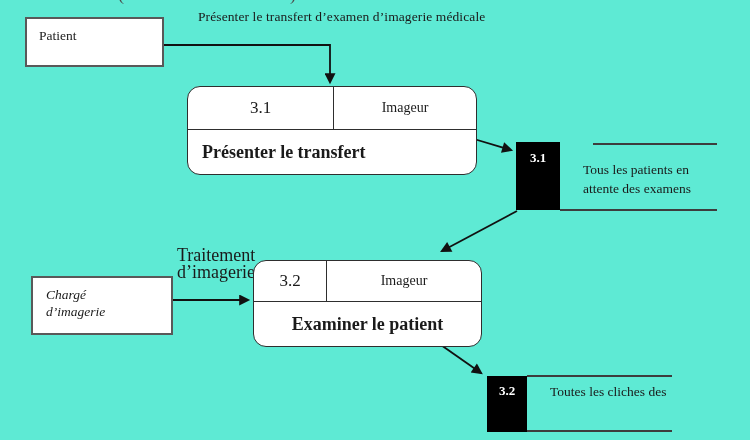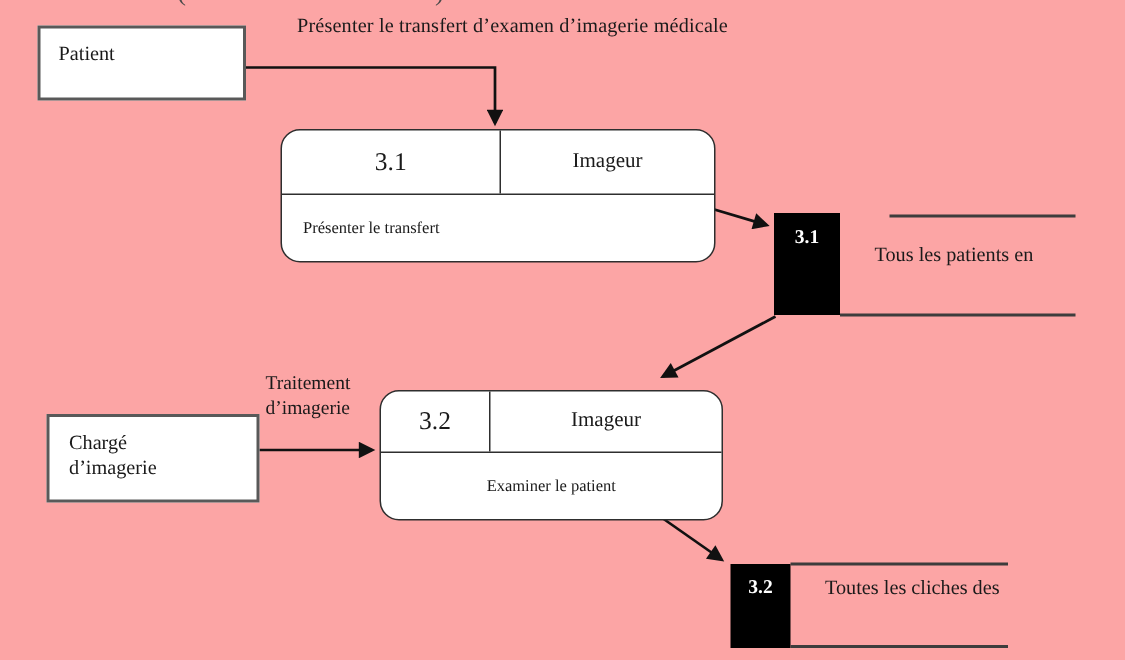--- a/index.html
+++ b/index.html
@@ -1,19 +1,19 @@
 <!DOCTYPE html>
 <html><head>
 <meta charset="utf-8">
 <style>
   html,body { margin:0; padding:0; background:#fff; }
   #canvas {
     position:relative;
     width:750px; height:440px;
-    background:#fca5a5;
+    background:#5eead4;
     font-family:"Liberation Serif","DejaVu Serif",serif;
     color:#1a1a1a;
     overflow:hidden;
   }
   .abs { position:absolute; }
 
   
   #top-fragment {
     left:118px; top:0; width:178px; height:6px;
     overflow:hidden;
@@ -29,42 +29,43 @@
     font-size:13.5px; letter-spacing:0.1px;
   }
 
   
   .entity {
     border:2px solid #595959;
     background:#fff;
     font-size:13.5px; line-height:17px;
   }
   #entity-patient { left:25px; top:17px; width:123px; height:38px; padding:8px 0 0 12px; }
-  #entity-charge  { left:31px; top:276px; width:125px; height:47px; padding:8px 0 0 13px; }
+  #entity-charge  { left:31px; top:276px; width:125px; height:47px; padding:8px 0 0 13px;font-style:italic; }
 
   
   .process {
     border:1.6px solid #2e2e2e;
     border-radius:13px;
     background:#fff;
     display:flex; flex-direction:column;
   }
   .process .toprow { display:flex; border-bottom:1.6px solid #2e2e2e; }
   .process .num {
     border-right:1.6px solid #2e2e2e;
     display:flex; align-items:center; justify-content:center;
     font-size:17px;
   }
   .process .actor {
     flex:1; display:flex; align-items:center; justify-content:center;
     font-size:14px;
   }
   .process .desc {
     flex:1; display:flex; align-items:center;
-    font-size:11px;
+    font-size:18px;
+    font-weight:bold;
   }
   #process-3-1 { left:187px; top:86px; width:288px; height:87px; }
   #process-3-1 .toprow { height:42px; }
   #process-3-1 .num { width:145px; }
   #process-3-1 .desc { padding-left:14px; }
 
   #process-3-2 { left:253px; top:260px; width:227px; height:85px; }
   #process-3-2 .toprow { height:40px; }
   #process-3-2 .num { width:72px; }
   #process-3-2 .desc { justify-content:center;text-align:center; }
@@ -86,21 +87,21 @@
   #store-3-2-topline    { left:527px; top:375px; width:145px; }
   #store-3-2-bottomline { left:527px; top:430px; width:145px; }
 
   .store-label { font-size:13.5px; line-height:19px; }
   #store-3-1-label { left:583px; top:148px; width:150px;margin-top:12px; }
   #store-3-2-label { left:550px; top:382px; width:135px; }
 
   
   #flow-label {
     left:177px; top:247px;
-    font-size:13px; line-height:16.5px;
+    font-size:18px; line-height:16.5px;
   }
 
   #arrow-layer { left:0; top:0; width:750px; height:440px; pointer-events:none; }
 </style>
 </head>
 <body>
 
 <div id="canvas">
 
   <div class="abs" id="top-fragment">
@@ -137,20 +138,21 @@
     <div class="desc">Présenter le transfert</div>
   </div>
 
   <div class="abs store-box" id="store-3-1-box">
     <div class="n">3.1</div>
   </div>
   <div class="abs store-line" id="store-3-1-topline"></div>
   <div class="abs store-line" id="store-3-1-bottomline"></div>
   <div class="abs store-label" id="store-3-1-label">
     <div>Tous les patients en</div>
+    <div>attente des examens</div>
   </div>
 
   <div class="abs" id="flow-label">
     <div>Traitement</div>
     <div>d’imagerie</div>
   </div>
 
   <div class="abs entity" id="entity-charge">
     <div>Chargé</div>
     <div>d’imagerie</div>

